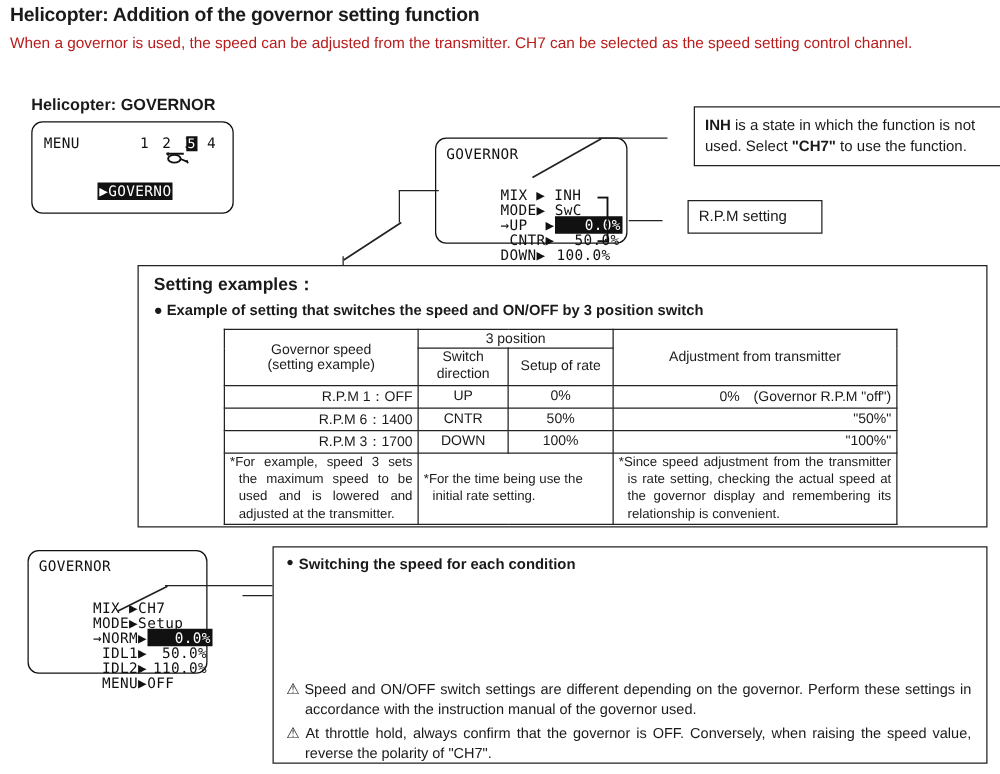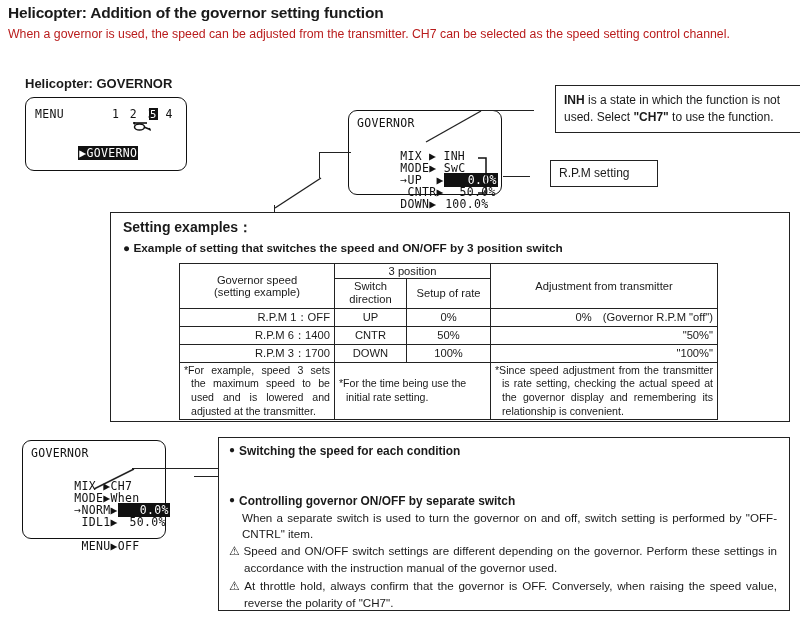--- a/index.html
+++ b/index.html
@@ -152,31 +152,34 @@
   </div>
 
   <div class="lcd lcd-gov2">
     <div class="ln" style="left:8px;top:5px;">GOVERNOR</div>
 
     <div class="ln" style="left:8px;top:24px;">
       <span>MIX</span> <span>▶</span><span>CH7</span>
     </div>
 
     <div class="ln" style="left:8px;top:36px;">
-      <span>MODE</span><span>▶</span><span>When</span>
+      <span>MODE</span><span>▶</span><span>Setup</span>
     </div>
 
     <div class="ln" style="left:8px;top:48px;">
       <span>→</span><span>NORM</span><span>▶</span><span class="inv" style="display:inline-block;width:50px;text-align:right;">0.0%</span>
     </div>
 
     <div class="ln" style="left:8px;top:60px;">
       &nbsp;<span>IDL1</span><span>▶</span><span style="display:inline-block;width:48px;text-align:right;">50.0%</span>
     </div>
 
+    <div class="ln" style="left:8px;top:72px;">
+      &nbsp;<span>IDL2</span><span>▶</span><span style="display:inline-block;width:48px;text-align:right;">110.0%</span>
+    </div>
 
     <div class="ln" style="left:8px;top:84px;">
       &nbsp;<span>MENU</span><span>▶</span><span>OFF</span>
     </div>
   </div>
 
   <div class="callout" style="left:533px;top:85px;width:239px;">
     <b>INH</b><span> is a state in which the function is not used. Select </span><b>"CH7"</b><span> to use the function.</span>
   </div>
 
@@ -267,24 +270,20 @@
   <svg class="diag" style="left:92px;top:465px;" width="50" height="26">
     <path d="M2 24 L42 4" stroke="#222" stroke-width="1.4" fill="none"></path>
   </svg>
   <div class="ln-h" style="left:194px;top:476px;width:26px;"></div>
 
   <div class="panel panel-bottom">
     <div class="b-item" style="left:10px;top:5px;width:548px;">
       <span class="b-head"><span class="bull">●</span><span>Switching the speed for each condition</span></span>
     </div>
 
-    <div class="b-item" style="left:10px;top:55px;width:548px;">
-      <span class="b-head"><span class="bull">●</span><span>Controlling governor ON/OFF by separate switch</span></span>
-      <span class="indent">When a separate switch is used to turn the governor on and off, switch setting is performed by "OFF-CNTRL" item.</span>
-    </div>
 
     <div class="b-item" style="left:10px;top:105px;width:548px;">
       <span class="hang2"><span class="warn">⚠</span><span>Speed and ON/OFF switch settings are different depending on the governor. Perform these settings in accordance with the instruction manual of the governor used.</span></span>
     </div>
 
     <div class="b-item" style="left:10px;top:140px;width:548px;">
       <span class="hang2"><span class="warn">⚠</span><span>At throttle hold, always confirm that the governor is OFF. Conversely, when raising the speed value, reverse the polarity of "CH7".</span></span>
     </div>
   </div>
 

